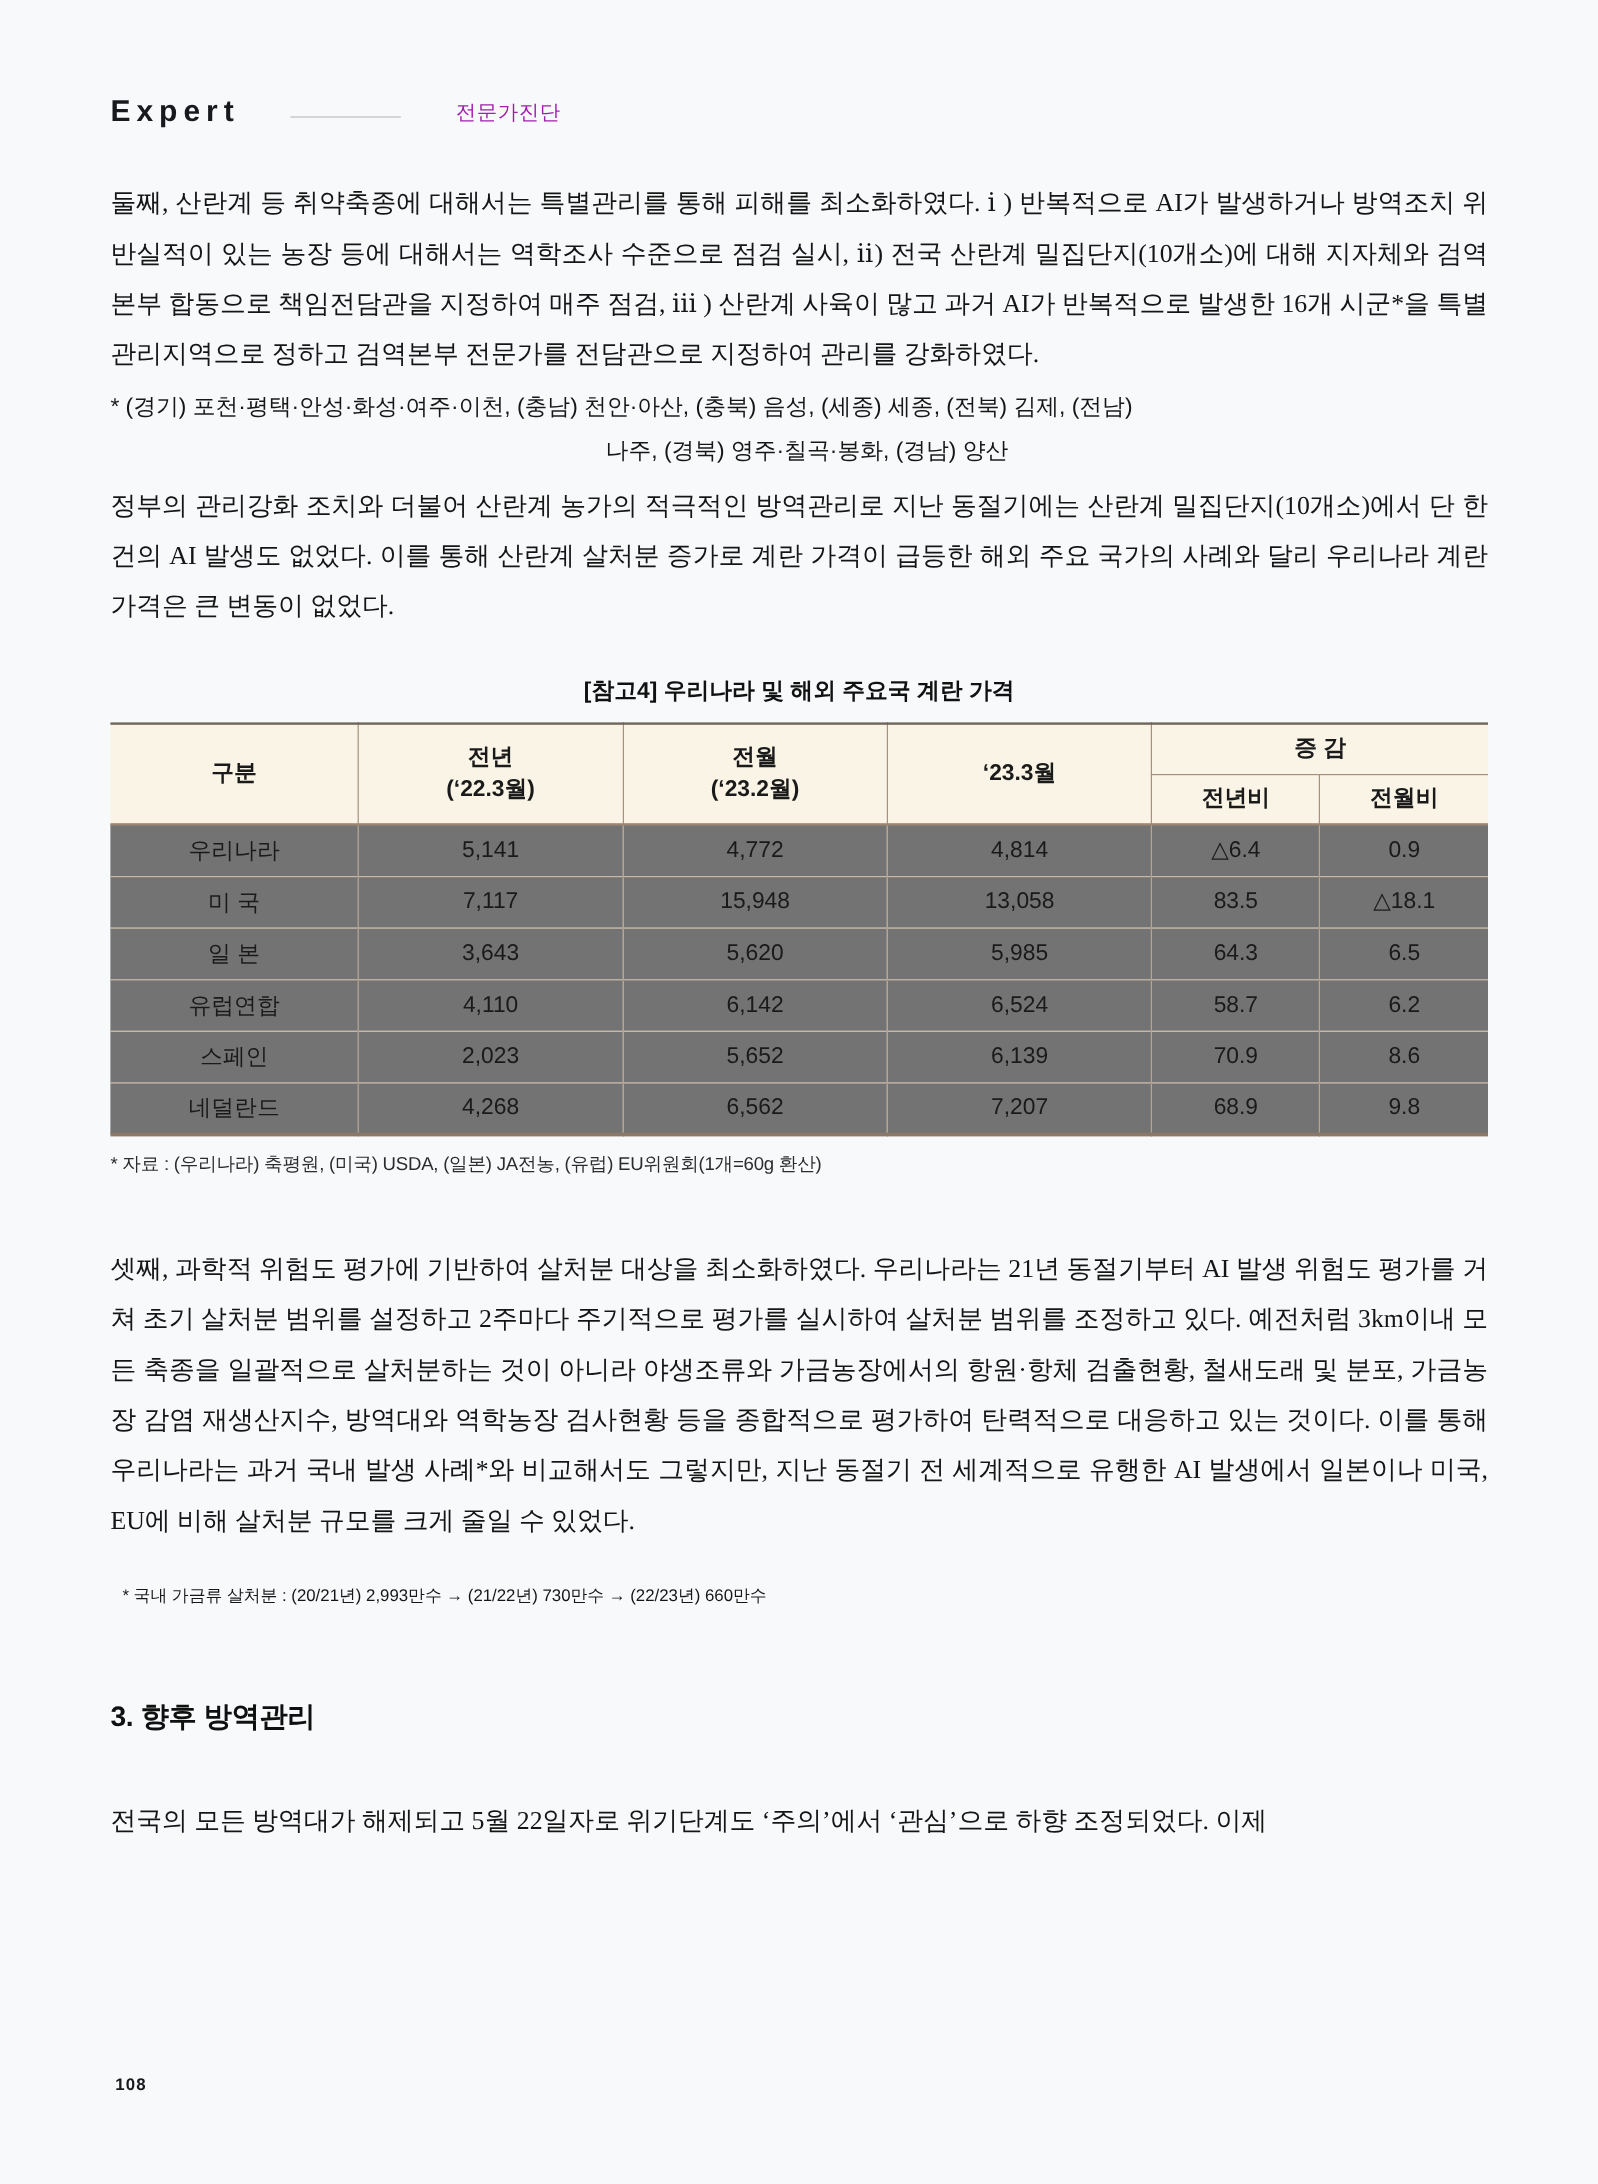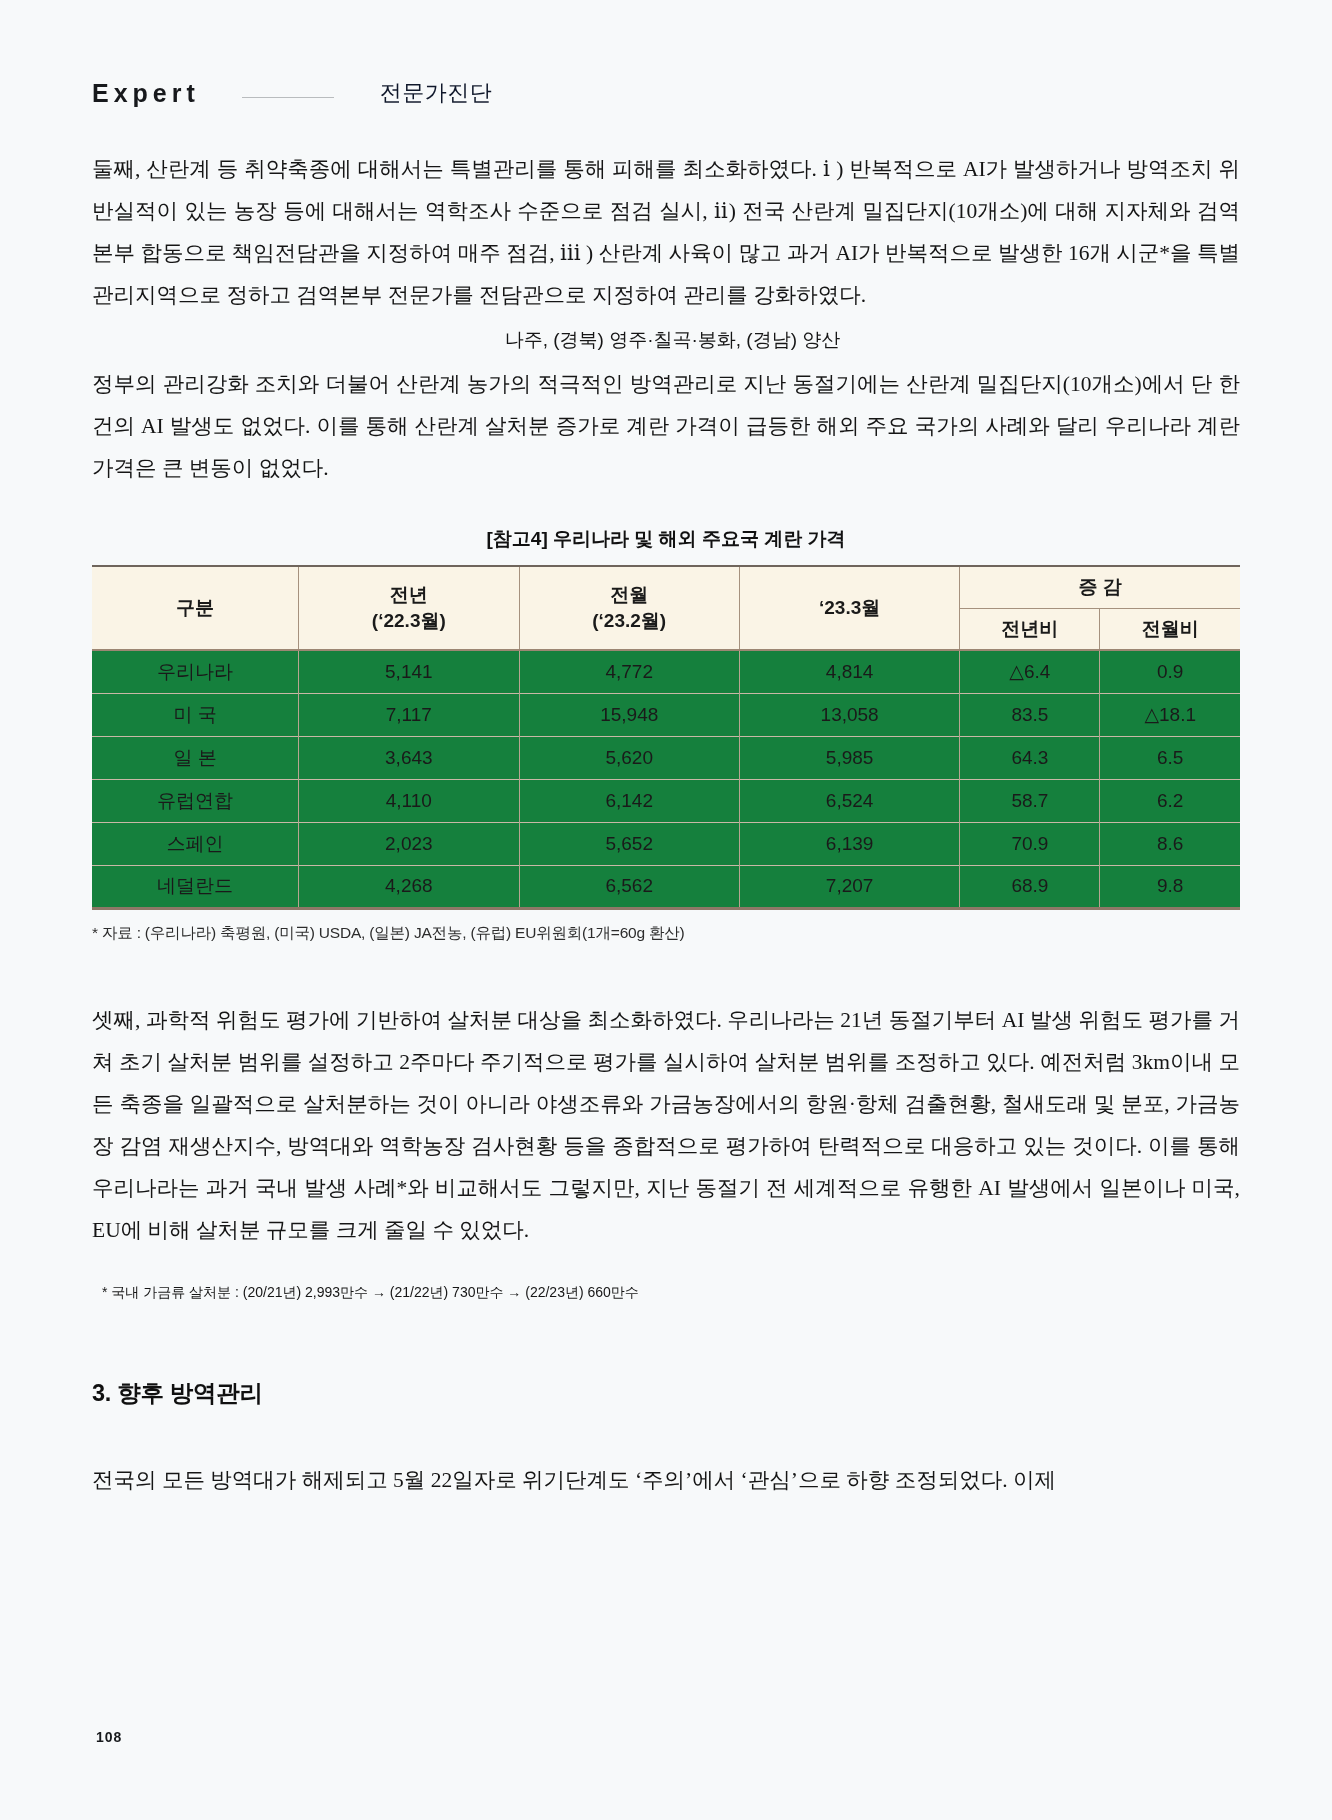--- a/index.html
+++ b/index.html
@@ -16,21 +16,21 @@
   
   .run-head { display:flex; align-items:center; height:30px;gap:16px; }
   .logo {
     font-family:"Liberation Sans","DejaVu Sans",sans-serif;
     font-size:25px; font-weight:700; letter-spacing:5px; color:#17191c;
   }
   .head-rule {
     width:92px; height:0; border-bottom:1.5px solid #b9bcbe;
     margin:8px 0 0 26px;
   }
-  .head-sub { font-size:22px; color:#0f172a; margin-left:30px; letter-spacing:0.5px; }
+  .head-sub { font-size:17px; color:#a21caf; margin-left:30px; letter-spacing:0.5px; }
 
   
   .para {
     font-family:"Liberation Serif","DejaVu Serif",serif;
     font-size:21.5px; line-height:42px; text-align:justify;
     color:#151515;
   }
   .p1 { margin-top:40px; }
   .footnote { font-size:19px; line-height:37px; color:#161616; margin-top:5px; }
   .footnote .fn-line2 { padding-left:13px;text-align:center; }
@@ -51,21 +51,21 @@
     background:#faf4e6; font-weight:700;
     border-right:1px solid #a5917e;
     line-height:26px;
   }
   table.egg thead tr.sub th { border-top:1px solid #a5917e; }
   table.egg th:last-child, table.egg td:last-child { border-right:none; }
   table.egg thead th { height:42px; }
   table.egg thead th[rowspan] { height:84px; }
   table.egg thead { border-bottom:2px solid #9c8673; }
   table.egg td {
-    height:43px; text-align:center; background:#15803d;
+    height:43px; text-align:center; background:#737373;
     border-right:1px solid #b7a591;
     border-top:1px solid #c9b8a6;
   }
   table.egg tbody tr:first-child td { border-top:none; }
   table.egg th, table.egg td { vertical-align:middle; text-align:center; }
   .src-note { margin-top:13px; font-size:15.5px; color:#2c2c2c; letter-spacing:-0.2px; }
 
   
   .p3 { margin-top:55px; }
   .footnote2 { font-size:14px; line-height:38px; margin-top:22px; padding-left:10px; color:#161616; }
@@ -84,20 +84,21 @@
 
   <div class="run-head">
     <span class="logo">Expert</span>
     <span class="head-rule"></span>
     <span class="head-sub">전문가진단</span>
   </div>
 
   <div class="para p1">둘째, 산란계 등 취약축종에 대해서는 특별관리를 통해 피해를 최소화하였다. ⅰ ) 반복적으로 AI가 발생하거나 방역조치 위반실적이 있는 농장 등에 대해서는 역학조사 수준으로 점검 실시, ⅱ) 전국 산란계 밀집단지(10개소)에 대해 지자체와 검역본부 합동으로 책임전담관을 지정하여 매주 점검, ⅲ ) 산란계 사육이 많고 과거 AI가 반복적으로 발생한 16개 시군*을 특별관리지역으로 정하고 검역본부 전문가를 전담관으로 지정하여 관리를 강화하였다.</div>
 
   <div class="footnote">
+    <div class="fn-line1">* (경기) 포천·평택·안성·화성·여주·이천, (충남) 천안·아산, (충북) 음성, (세종) 세종, (전북) 김제, (전남)</div>
     <div class="fn-line2">나주, (경북) 영주·칠곡·봉화, (경남) 양산</div>
   </div>
 
   <div class="para p2">정부의 관리강화 조치와 더불어 산란계 농가의 적극적인 방역관리로 지난 동절기에는 산란계 밀집단지(10개소)에서 단 한건의 AI 발생도 없었다. 이를 통해 산란계 살처분 증가로 계란 가격이 급등한 해외 주요 국가의 사례와 달리 우리나라 계란 가격은 큰 변동이 없었다.</div>
 
   <div class="tbl-title">[참고4] 우리나라 및 해외 주요국 계란 가격</div>
 
   <table class="egg">
     <colgroup>
       <col style="width:18%">

